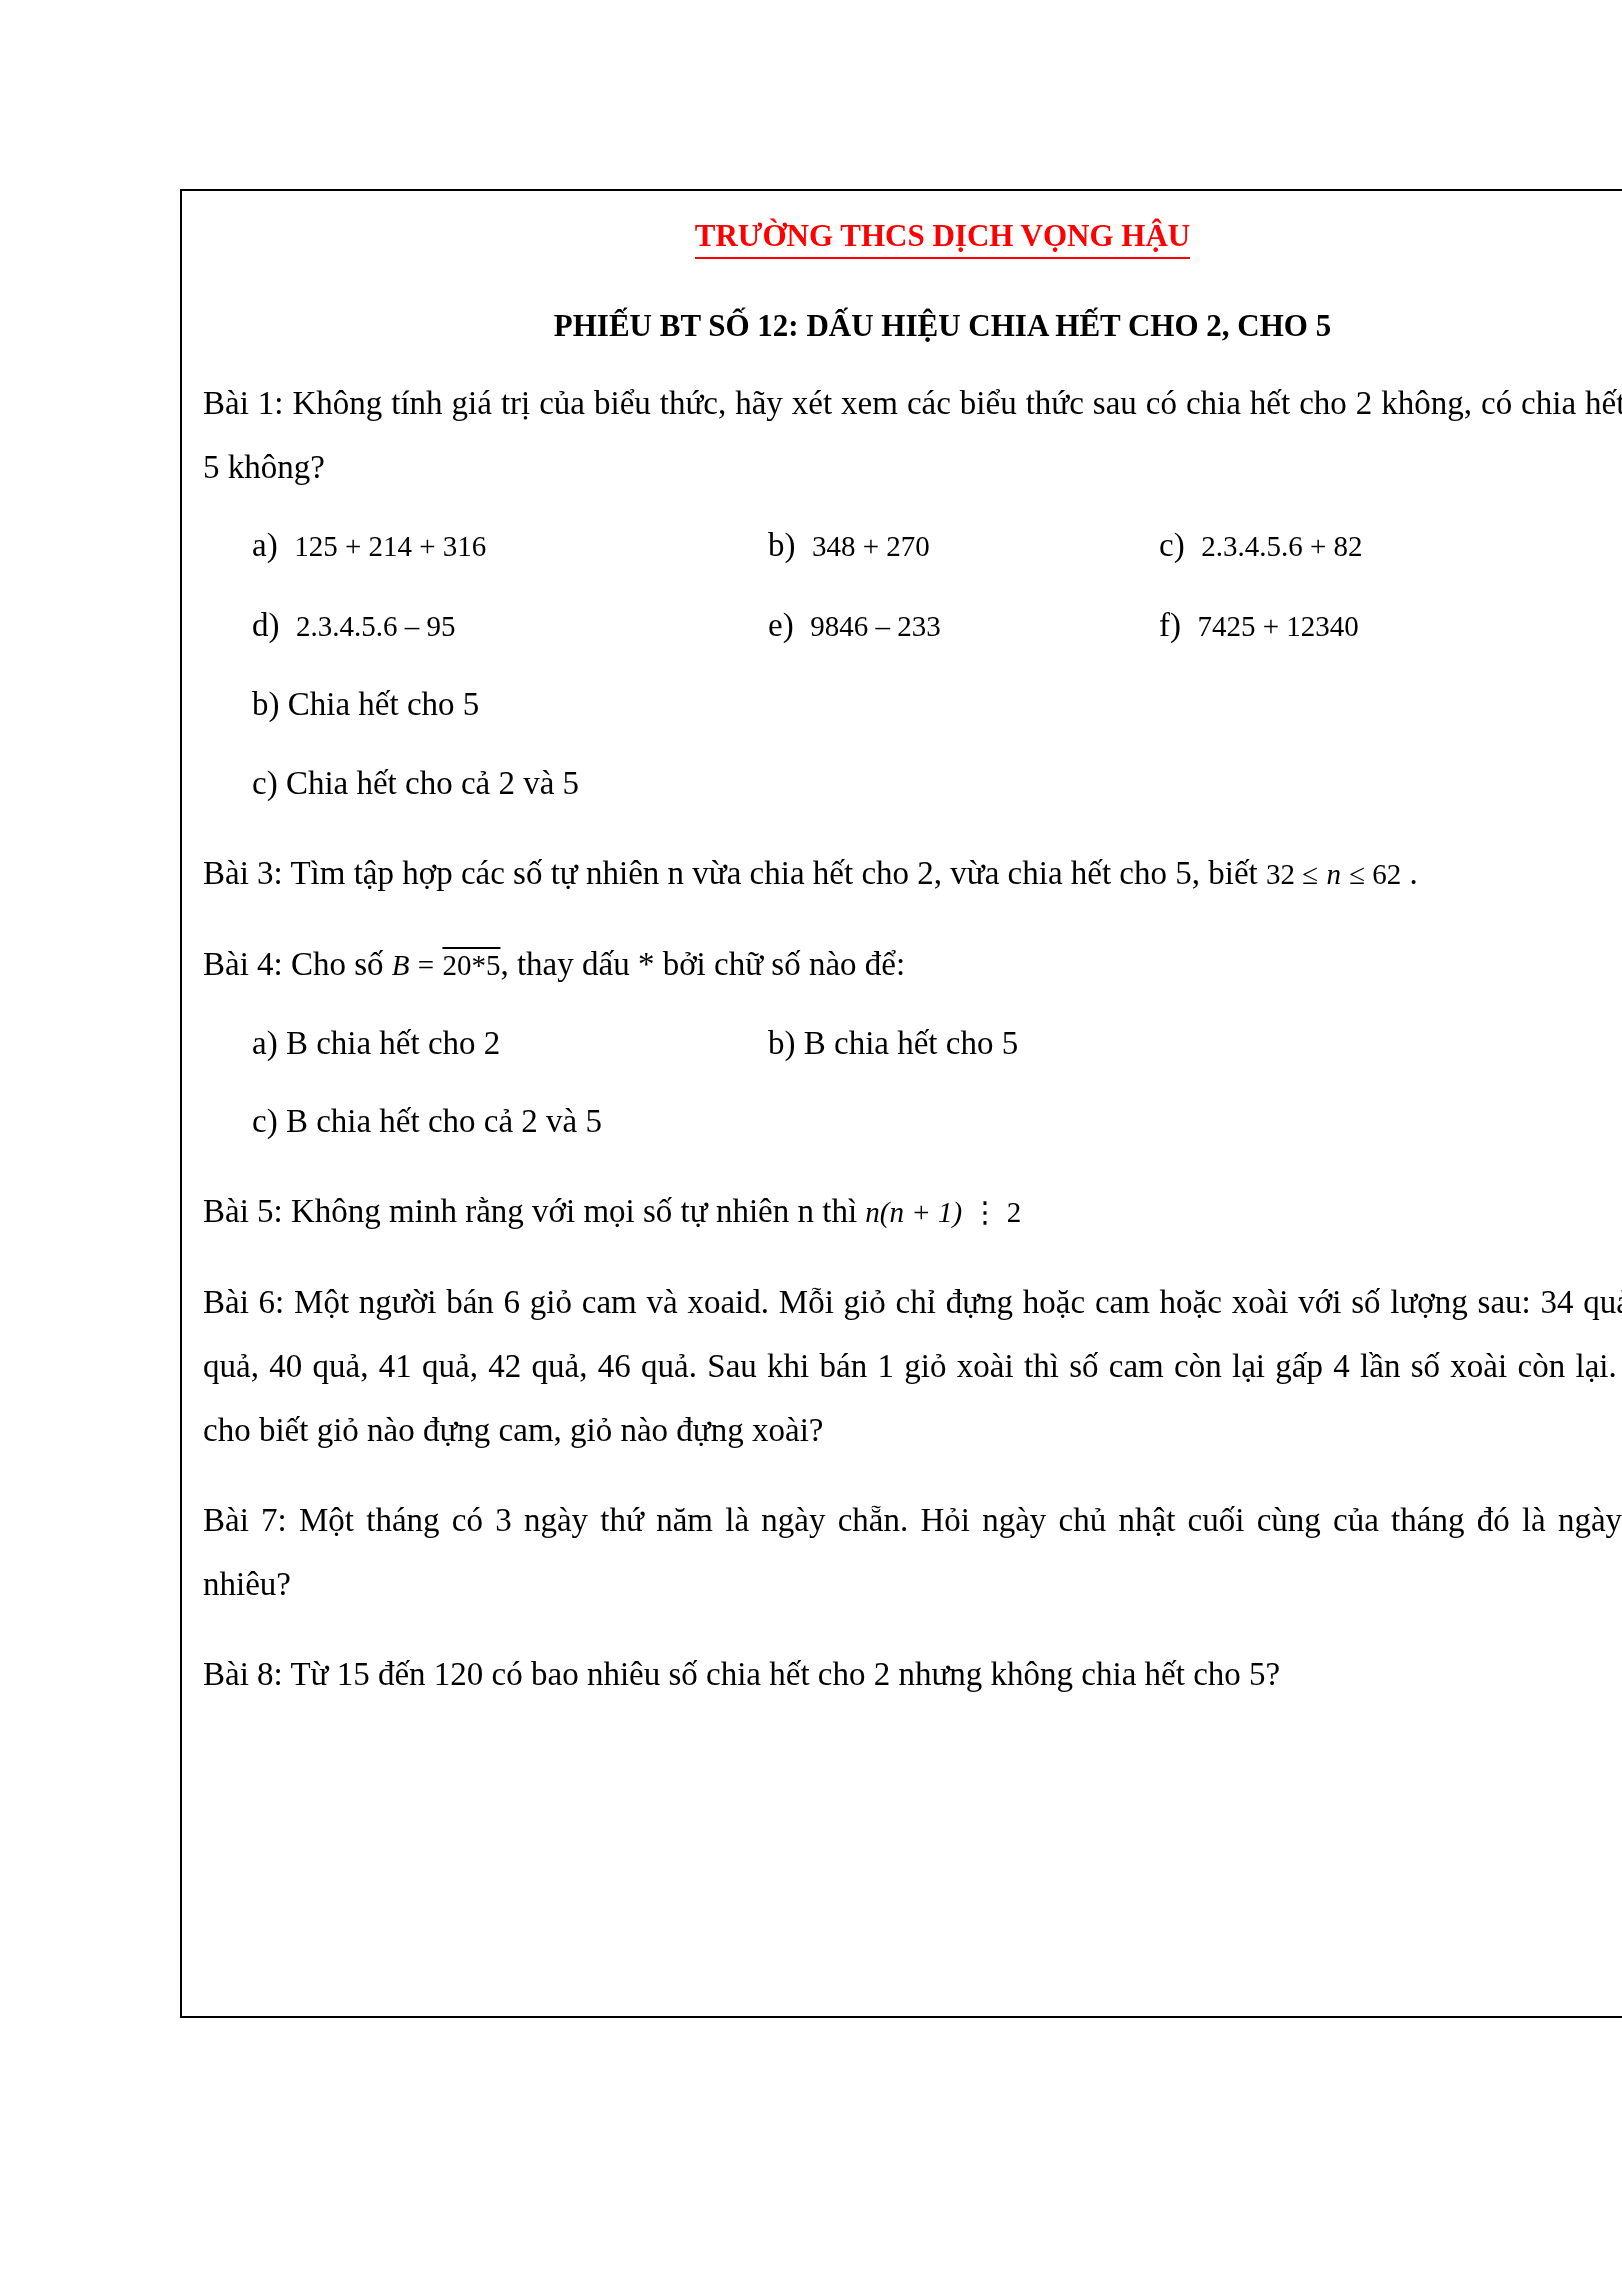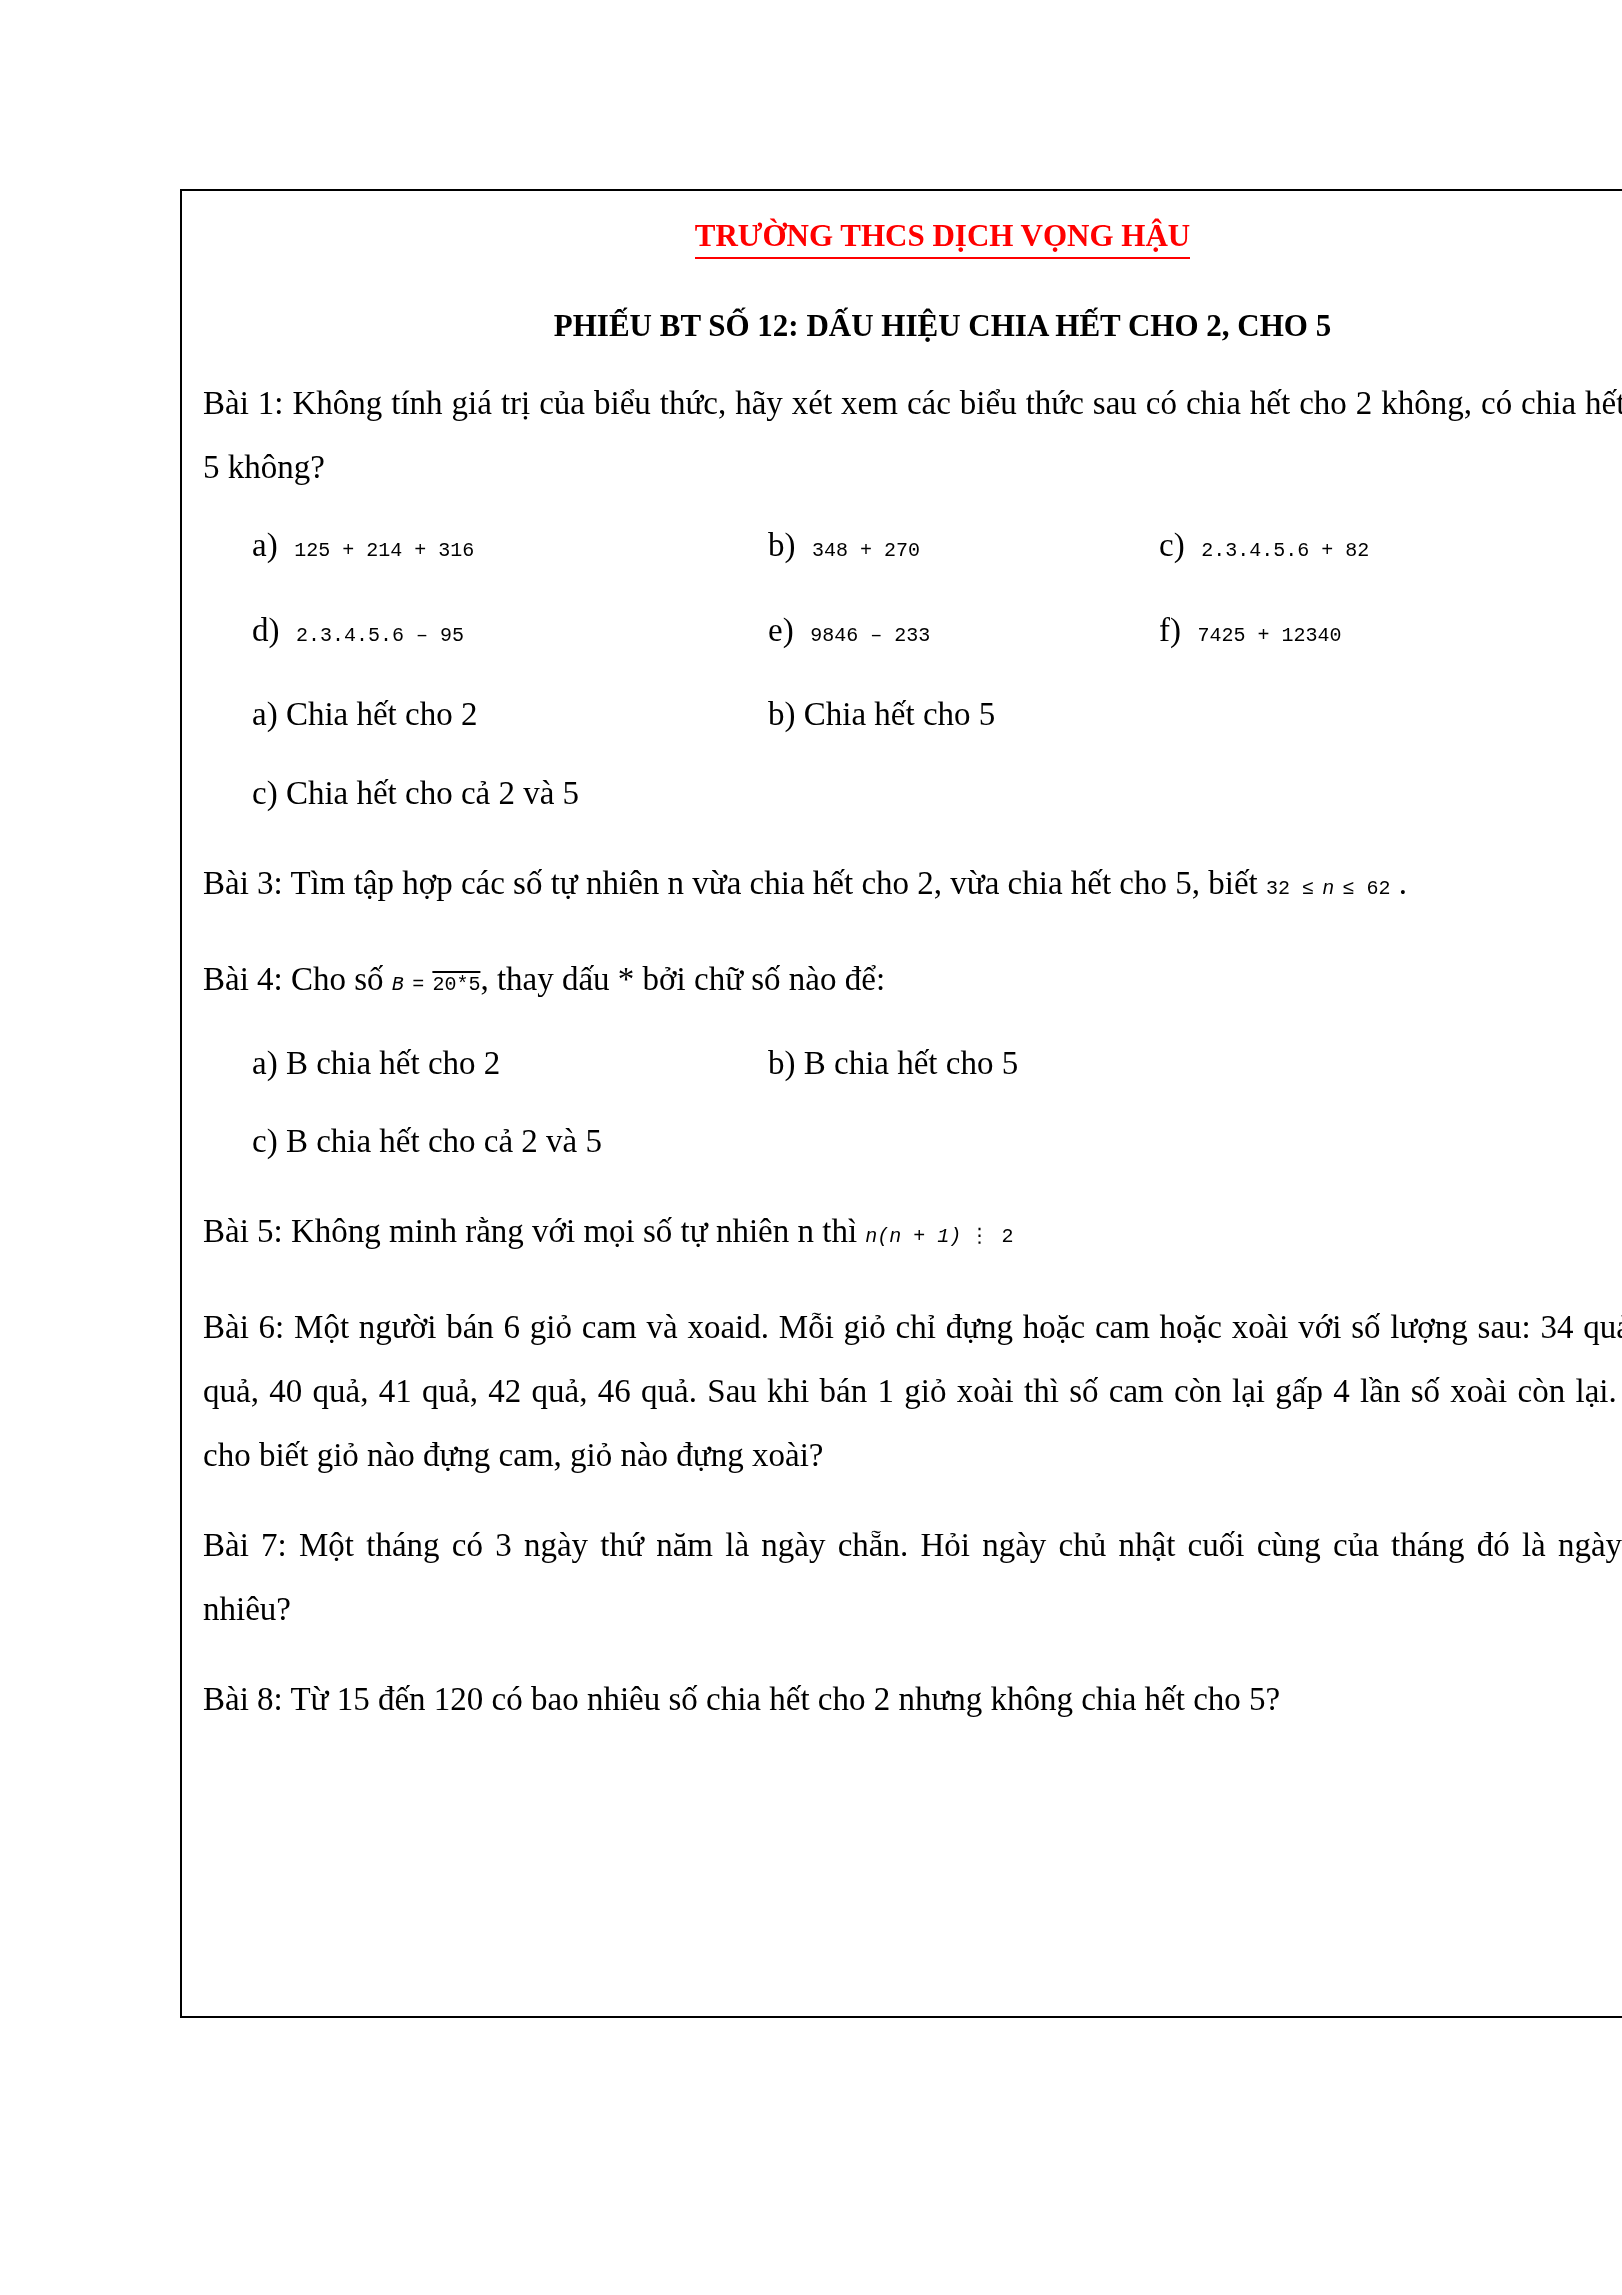--- a/index.html
+++ b/index.html
@@ -53,21 +53,21 @@
   .opt-grid {
     display: grid;
     grid-template-columns: 516px 391px auto;
     padding-left: 49px;
     margin-top: 14.4px;
     font-size: 33px;
     line-height: 64px;
   }
   .opt { white-space: nowrap; }
   .ok { font-size: 33px; }
-  .math { font-size: 20px; font-family: Liberation Mono, monospace; }
+  .math { font-size: 29px; font-family: Liberation Serif, serif; }
   .mvar { font-style: italic; }
   .over { text-decoration: overline; }
 </style>
 </head>
 <body>
 
 <div class="page">
   <div class="sheet">
 
     <div class="school">
@@ -85,21 +85,20 @@
       <span class="opt"><span class="ok">b)</span>&nbsp; <span class="math">348 + 270</span></span>
       <span class="opt"><span class="ok">c)</span>&nbsp; <span class="math">2.3.4.5.6 + 82</span></span>
     </div>
     <div class="opt-grid">
       <span class="opt"><span class="ok">d)</span>&nbsp; <span class="math">2.3.4.5.6 – 95</span></span>
       <span class="opt"><span class="ok">e)</span>&nbsp; <span class="math">9846 – 233</span></span>
       <span class="opt"><span class="ok">f)</span>&nbsp; <span class="math">7425 + 12340</span></span>
     </div>
 
     <div class="opt-grid">
-      <span class="opt"><span class="ok">a)</span> <span>Chia hết cho 2</span></span>
       <span class="opt"><span class="ok">b)</span> <span>Chia hết cho 5</span></span>
       <span class="opt"></span>
     </div>
     <div class="opt-grid">
       <span class="opt"><span class="ok">c)</span> <span>Chia hết cho cả 2 và 5</span></span>
     </div>
 
     <p class="para">
       <span class="plabel">Bài 3:</span>
       <span>Tìm tập hợp các số tự nhiên n vừa chia hết cho 2, vừa chia hết cho 5, biết</span>

